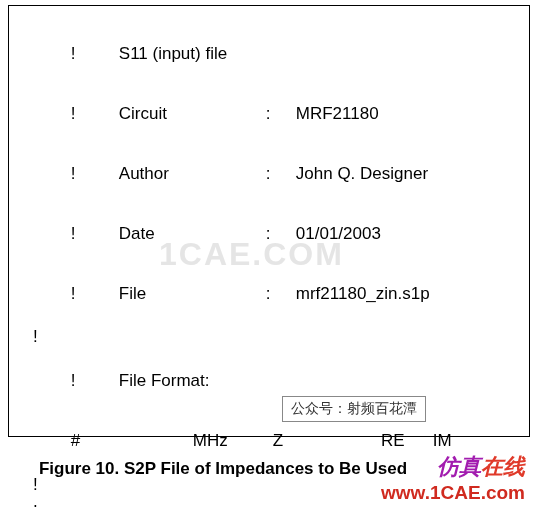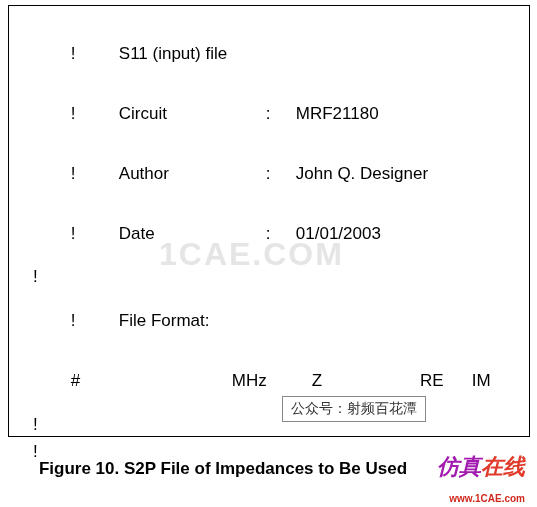--- a/index.html
+++ b/index.html
@@ -34,21 +34,21 @@
   }
   .row { white-space: pre; margin-bottom: 10px; }
   .meta-row { white-space: pre; margin-bottom: 9px; }
 
   .meta-mark { display:inline-block; width: 48px; }
   .meta-label { display:inline-block; width: 147px; }
   .meta-colon { display:inline-block; width: 30px; text-align:left; }
   .meta-value { display:inline-block; }
 
   .hdr-mark { display:inline-block; width: 122px; }
-  .hdr-mhz  { display:inline-block; width: 80px;  text-align:left;margin-left:39px; }
+  .hdr-mhz  { display:inline-block; width: 80px;  text-align:left; }
   .hdr-z    { display:inline-block; width: 80px;  text-align:left; }
   .hdr-re   { display:inline-block; width: 80px;  text-align:center; }
   .hdr-im   { display:inline-block; width: 55px;  text-align:left; }
 
   .watermark1 {
     position: absolute;
     left: 150px;
     top: 230px;
     font-size: 32px;
     font-weight: bold;
@@ -92,21 +92,21 @@
     font-family: "SimSun", serif;
     pointer-events:none;
   }
   .wm-online .a { color: #a21caf; }
   .wm-online .b { color: #e03a2a; }
 
   .wm-url {
     position: absolute;
     right: 12px;
     bottom: 3px;
-    font-size: 10px;
+    font-size: 19px;
     font-weight: bold;
     color: #d02a1f;
     pointer-events:none;
   }
 </style>
 </head>
 <body>
 
 <div class="page">
   <div class="box">
@@ -124,20 +124,23 @@
       </div>
 
       <div class="meta-row">
         <span class="meta-mark">!</span><span class="meta-label">Author</span><span class="meta-colon">:</span><span class="meta-value">John Q. Designer</span>
       </div>
 
       <div class="meta-row">
         <span class="meta-mark">!</span><span class="meta-label">Date</span><span class="meta-colon">:</span><span class="meta-value">01/01/2003</span>
       </div>
 
+      <div class="meta-row">
+        <span class="meta-mark">!</span><span class="meta-label">File</span><span class="meta-colon">:</span><span class="meta-value">mrf21180_zin.s1p</span>
+      </div>
 
       <div class="row"><span>!</span></div>
 
       <div class="meta-row">
         <span class="meta-mark">!</span><span>File Format:</span>
       </div>
 
       <div class="row">
         <span class="hdr-mark">#</span><span class="hdr-mhz">MHz</span><span class="hdr-z">Z</span><span class="hdr-re">RE</span><span class="hdr-im">IM</span>
       </div>

